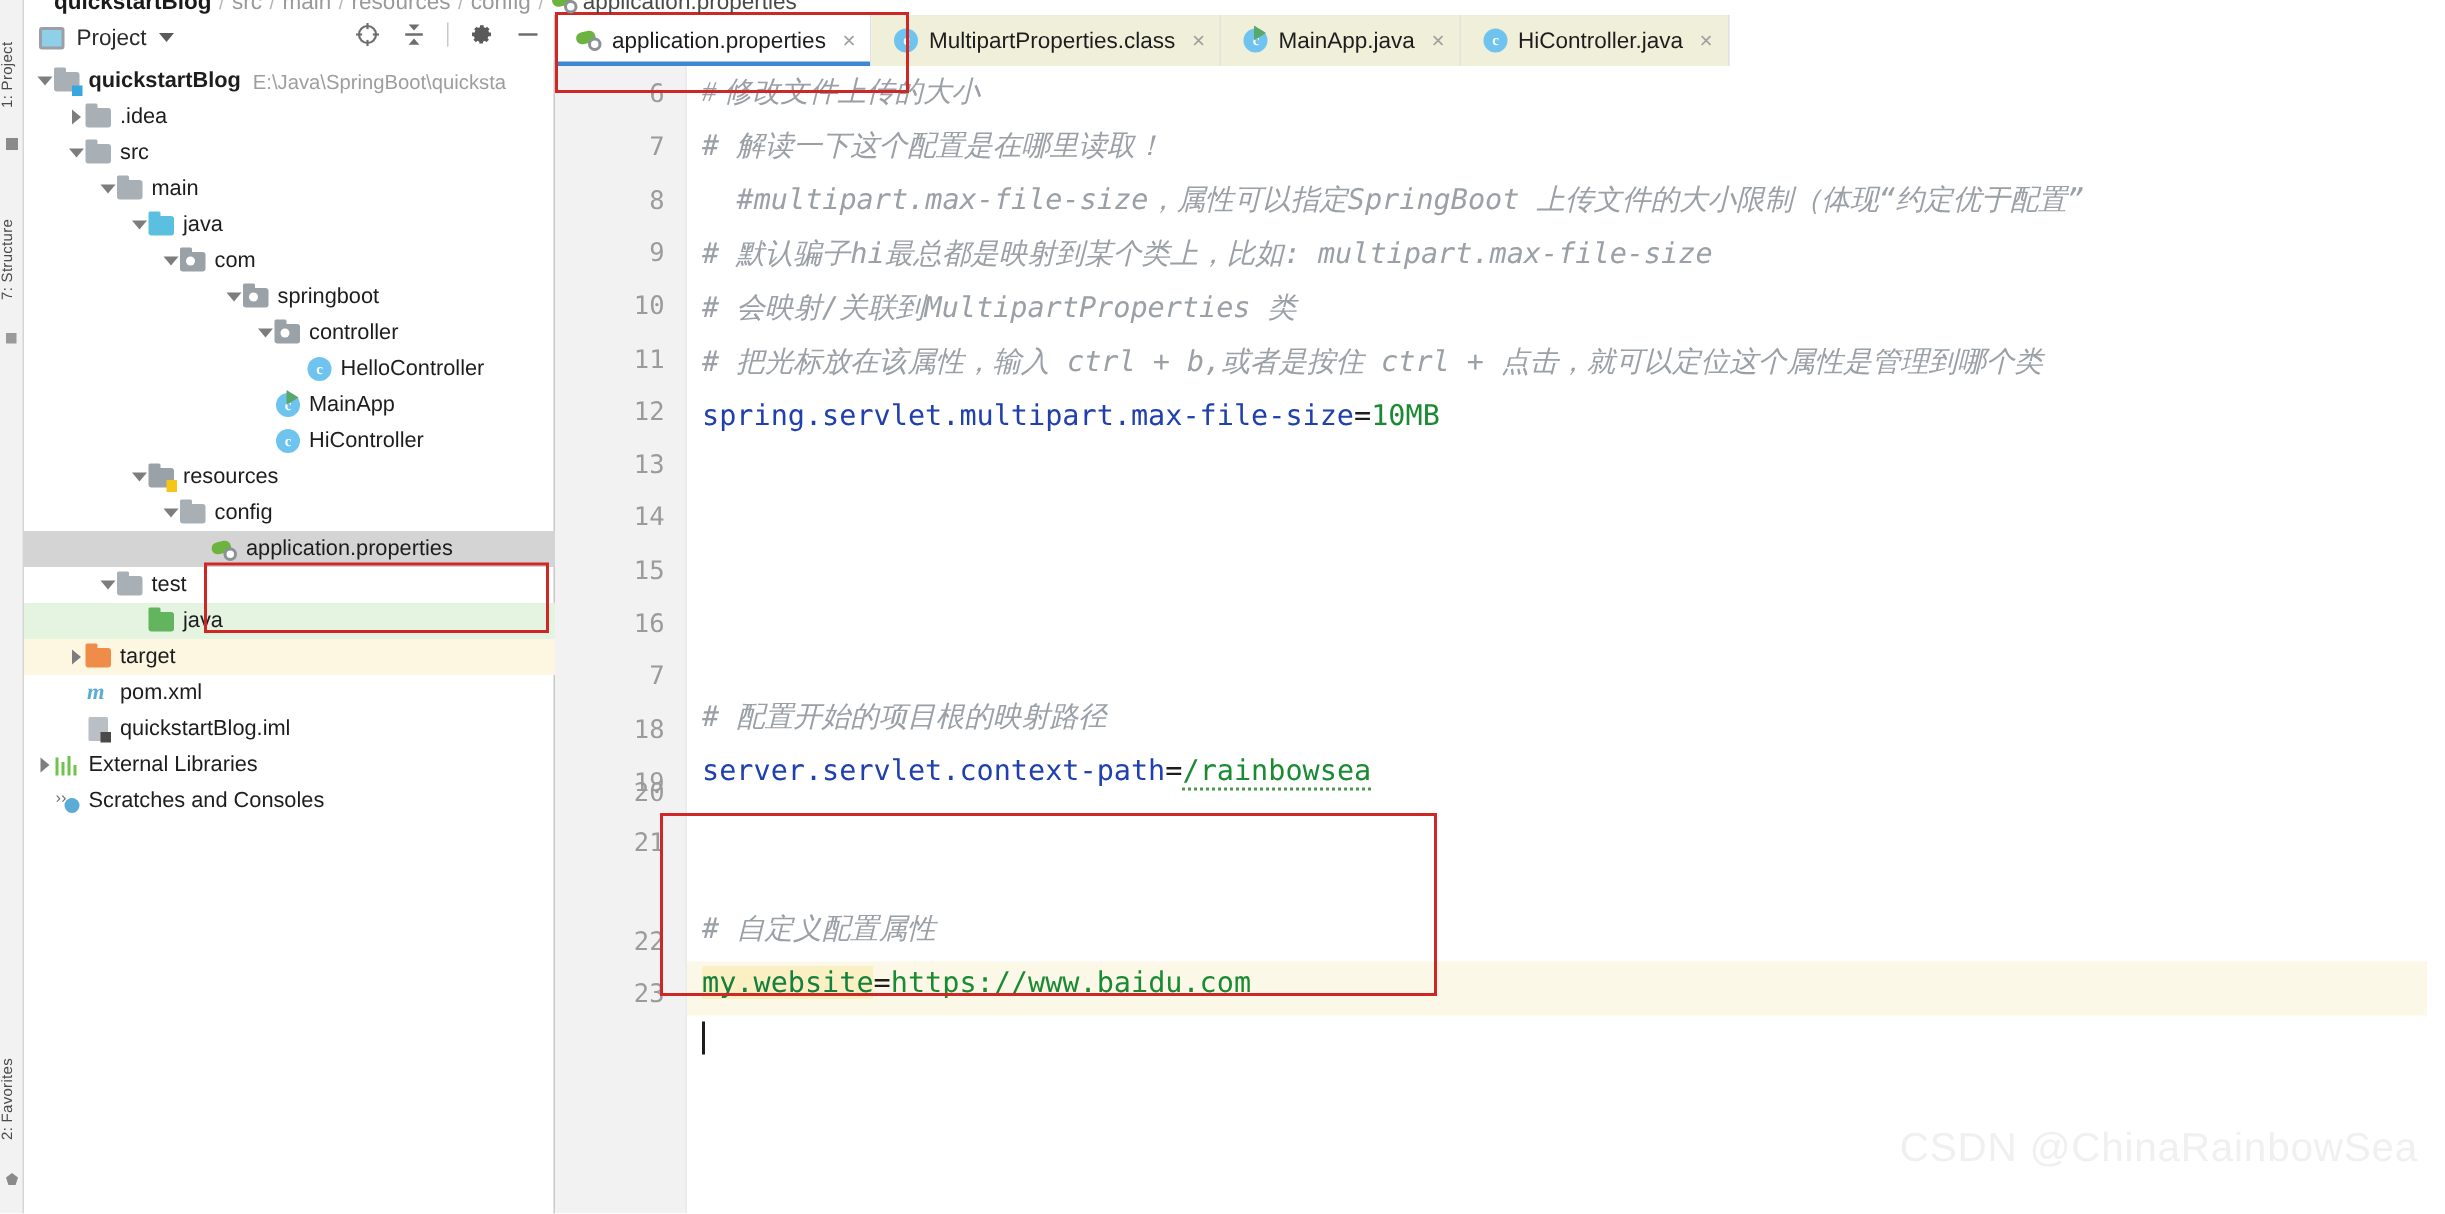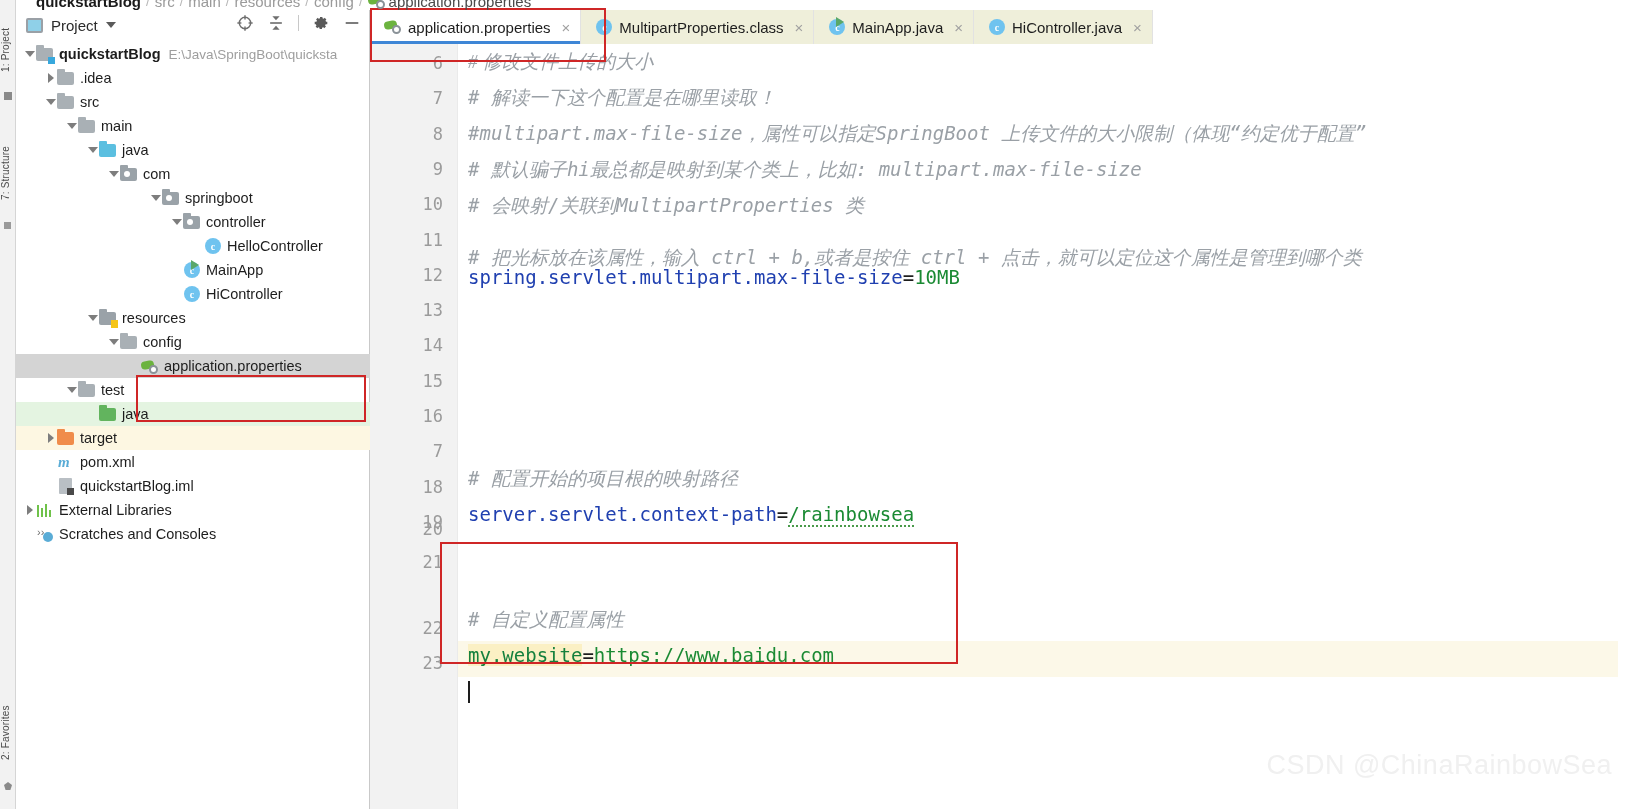--- a/index.html
+++ b/index.html
@@ -476,24 +476,24 @@
         <div class="gut-line" style="top: 467.9px;">19</div>
         <div class="gut-line" style="top: 475px;">20</div>
         <div class="gut-line" style="top: 508px;">21</div>
         <div class="gut-line" style="top: 573.8px;">22</div>
         <div class="gut-line" style="top: 609.1px;">23</div>
       </div>
     <div class="code-area">
 
       <div class="cline" style="top:8px;font-family:Liberation Serif, serif;"><span class="cmt"># 修改文件上传的大小</span></div>
       <div class="cline" style="top:44px;"><span class="cmt"># 解读一下这个配置是在哪里读取！</span></div>
-      <div class="cline" style="top:80px;"><span class="cmt">#multipart.max-file-size，属性可以指定SpringBoot 上传文件的大小限制（体现“约定优于配置”</span></div>
+      <div class="cline" style="top:80px;margin-left:23px;"><span class="cmt">#multipart.max-file-size，属性可以指定SpringBoot 上传文件的大小限制（体现“约定优于配置”</span></div>
       <div class="cline" style="top:116px;"><span class="cmt"># 默认骗子hi最总都是映射到某个类上，比如: multipart.max-file-size</span></div>
       <div class="cline" style="top:152px;"><span class="cmt"># 会映射/关联到MultipartProperties 类</span></div>
-      <div class="cline" style="top:204px;"><span class="cmt"># 把光标放在该属性，输入 ctrl + b,或者是按住 ctrl + 点击，就可以定位这个属性是管理到哪个类</span></div>
+      <div class="cline" style="top:188px;"><span class="cmt"># 把光标放在该属性，输入 ctrl + b,或者是按住 ctrl + 点击，就可以定位这个属性是管理到哪个类</span></div>
       <div class="cline" style="top:224px;"><span class="key">spring.servlet.multipart.max-file-size</span><span class="eq">=</span><span class="val">10MB</span></div>
       <div class="cline" style="top:425px;"><span class="cmt"># 配置开始的项目根的映射路径</span></div>
       <div class="cline" style="top:461px;"><span class="key">server.servlet.context-path</span><span class="eq">=</span><span class="val squig">/rainbowsea</span></div>
       <div class="cline" style="top:566px;"><span class="cmt"># 自定义配置属性</span></div>
       <div class="cline" style="top:602px;"><span class="hlkey">my.website</span><span class="eq">=</span><span class="val">https://www.baidu.com</span></div>
       <div class="cline" style="top:637px;"><span class="caret"></span></div>
     </div>
     <div class="vscroll"></div>
   </div>
 

